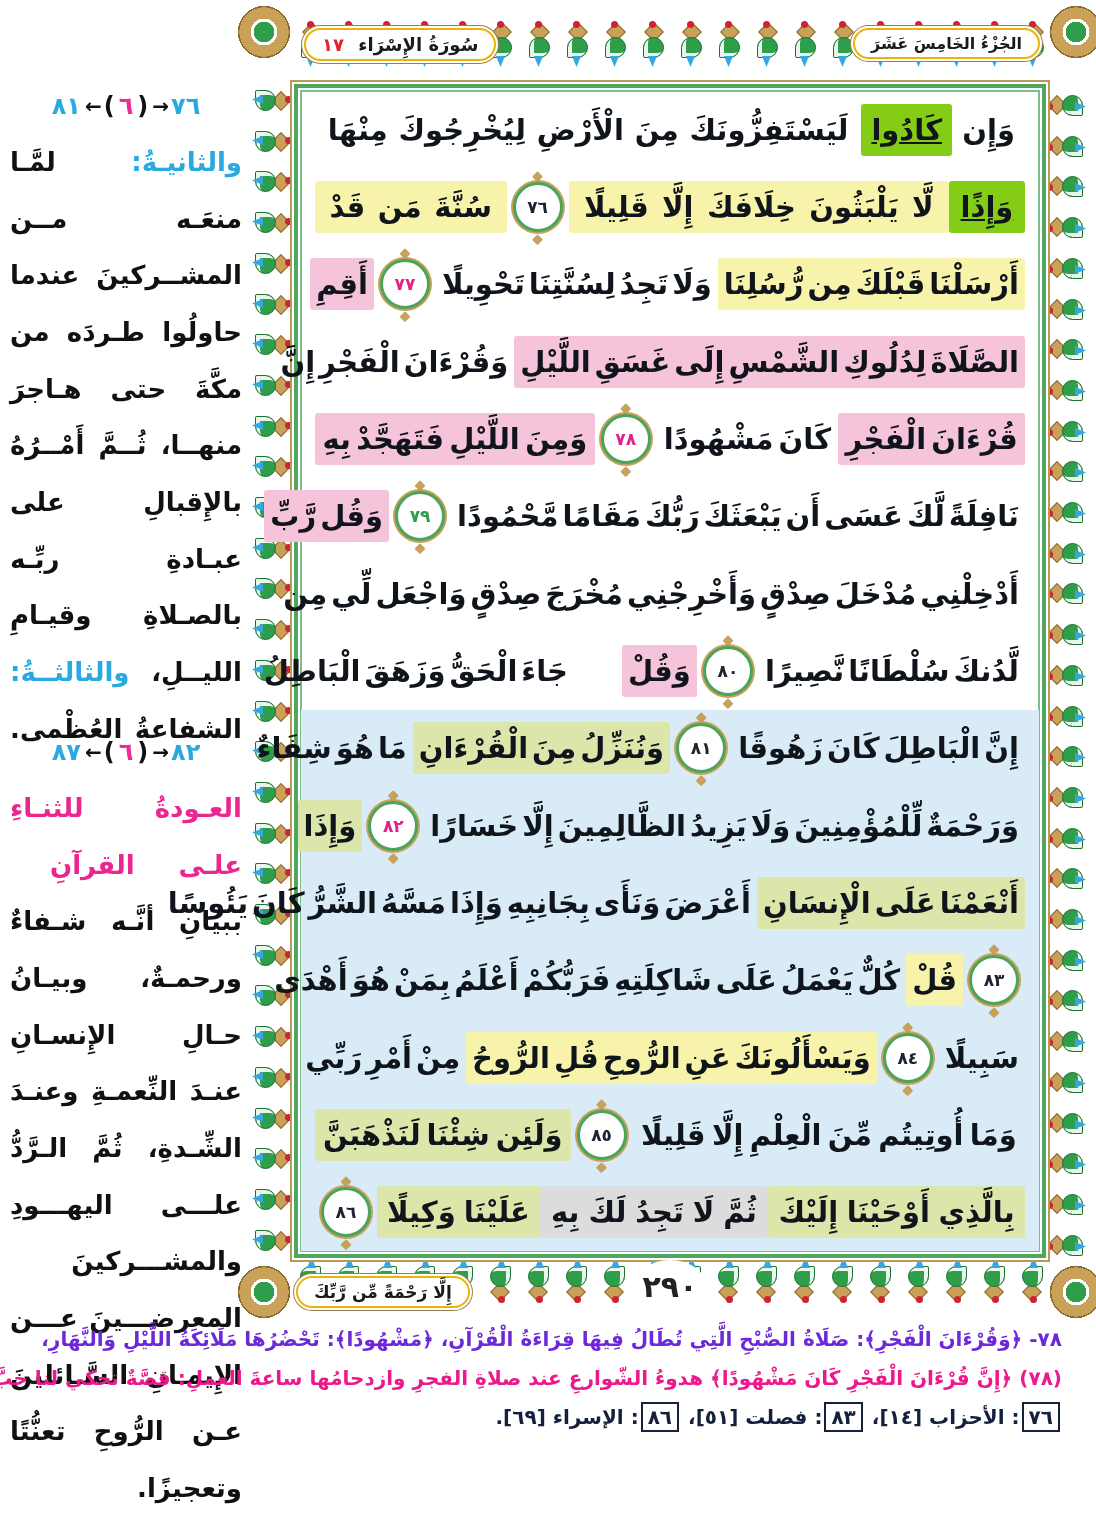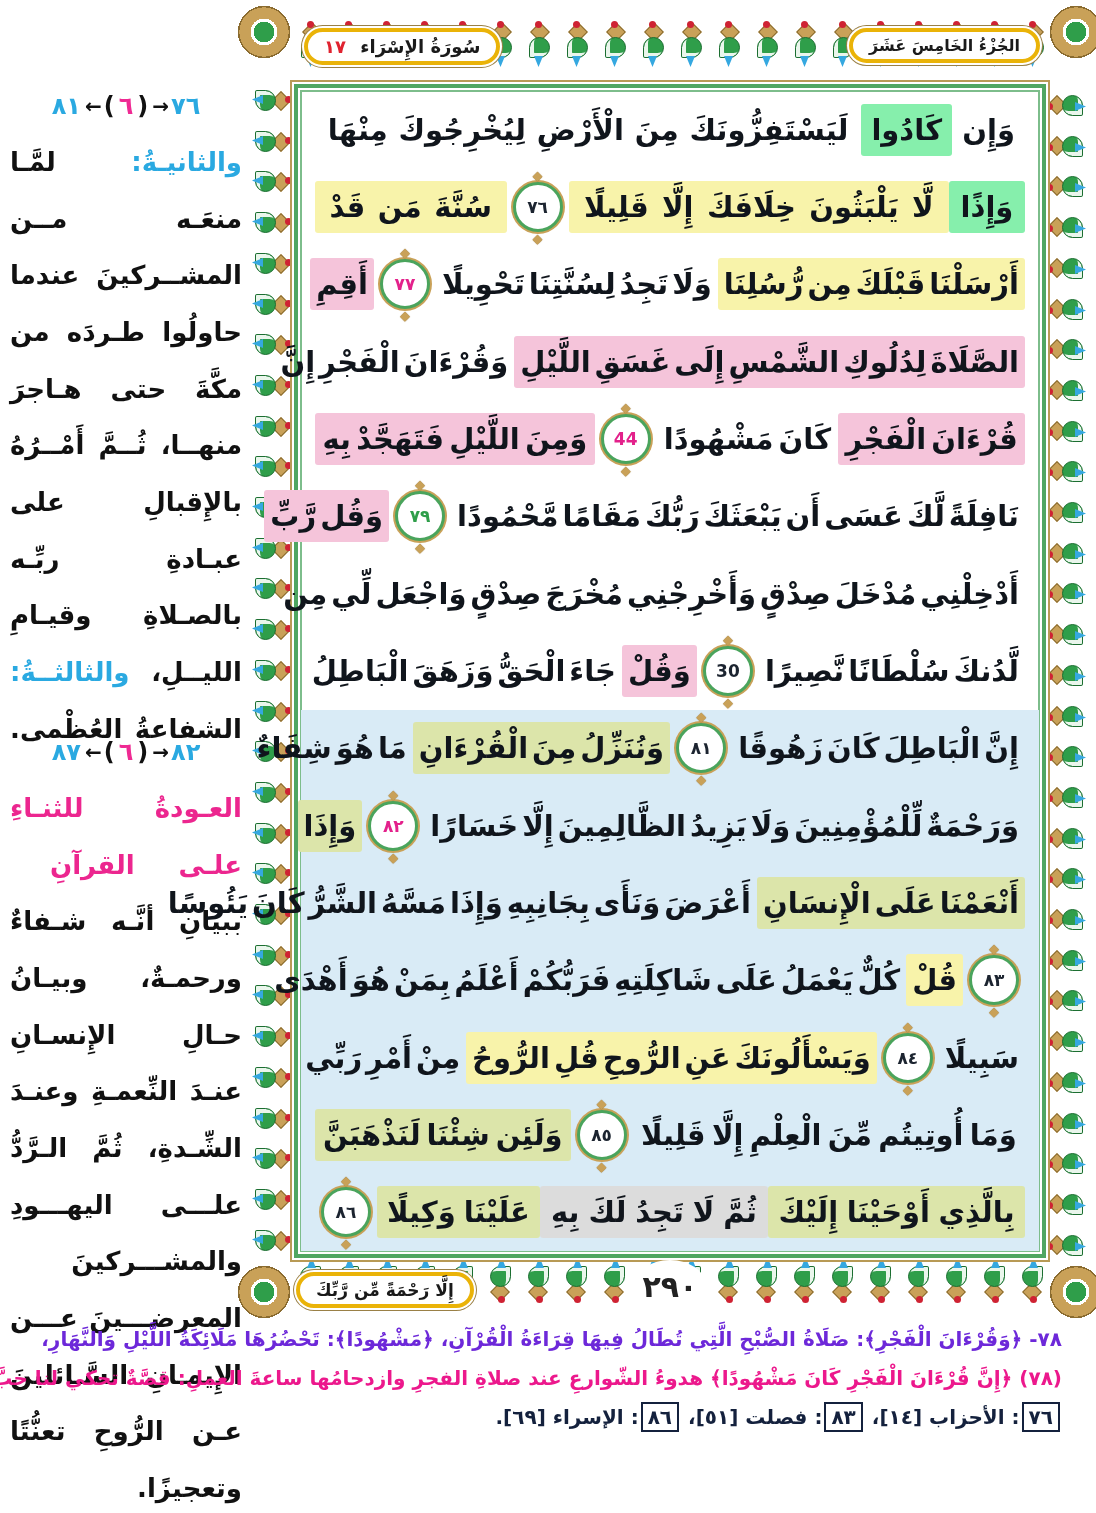--- a/index.html
+++ b/index.html
@@ -24,41 +24,41 @@
   .band.left .orn{transform:rotate(90deg);}
   .band.right .orn{transform:rotate(-90deg);}
   .band.top,.band.bottom{padding:10px 44px 0 44px;}
   .band.left,.band.right{padding-top:4px;}
 
   .corner{position:absolute;width:56px;height:56px;transform:rotate(45deg);
     background:radial-gradient(circle,#2f9e4a 0 26%,#fff 26% 34%,#c9a158 34% 62%,#8a6b2f 62% 66%,rgba(0,0,0,0) 66%);}
   .corner.tl{left:-12px;top:-10px;} .corner.tr{right:-12px;top:-10px;}
   .corner.bl{left:-12px;bottom:-6px;} .corner.br{right:-12px;bottom:-6px;}
 
-  .cartouche{position:absolute;background:#fff;border:4px solid #eab308;border-radius:22px;
+  .cartouche{position:absolute;background:#fff;border:2px solid #eab308;border-radius:22px;
     box-shadow:0 0 0 2px #fff,0 0 0 3px #9a8046;padding:4px 16px;font-weight:bold;font-size:18px;
     color:#1a1a1a;white-space:nowrap;z-index:4;direction:rtl;}
   .cartouche .num{color:#e02330;margin-right:8px;}
   .cart-surah{top:14px;left:56px;} .cart-juz{top:14px;right:52px;font-size:16px;}
   .cart-catch{bottom:6px;left:48px;font-size:17px;}
   .pageno{position:absolute;bottom:2px;left:50%;transform:translateX(-50%);z-index:4;
     background:#fff;border-radius:50%;width:72px;height:52px;display:flex;align-items:center;justify-content:center;
     font-size:30px;font-weight:bold;color:#222;}
 
   
   .text-wrap{position:absolute;left:46px;right:46px;top:70px;bottom:56px;
     border:4px solid #4fa661;box-shadow:inset 0 0 0 2px #fff,inset 0 0 0 4px #7dbd8b,0 0 0 2px #fff,0 0 0 4px #b89a55;
     background:#fff;}
   .qlines{position:absolute;inset:3px;display:flex;flex-direction:column;direction:rtl;}
   .qline{flex:1 1 0;display:flex;align-items:center;justify-content:space-between;
     padding:0 14px;font-size:29px;font-weight:bold;color:#10151c;white-space:nowrap;}
   .qline.bgblue{background:#d9ebf6;}
   .seg{display:flex;justify-content:space-evenly;align-items:center;flex:1 1 auto;border-radius:3px;padding:9px 4px;}
   .seg .w{padding:0 2px;}
-  .hl-orange{background:#86efac;} .hl-yellow{background:#f8f3aa;}
+  .hl-orange{background:#84cc16;text-decoration:underline;} .hl-yellow{background:#f8f3aa;}
   .hl-pink{background:#f5c4da;} .hl-green{background:#dce5aa;} .hl-gray{background:#dcdcdc;}
   .vnum{position:relative;flex:0 0 auto;width:44px;height:44px;margin:0 6px;border-radius:50%;
     background:#fff;border:3px solid #4aa45c;box-shadow:0 0 0 2px #c9a158;
     display:flex;align-items:center;justify-content:center;font-size:17px;font-weight:bold;}
   .vnum::before,.vnum::after{content:"◆";position:absolute;left:50%;transform:translateX(-50%);
     color:#c9a158;font-size:13px;line-height:1;text-shadow:0 0 1px #8a6b2f;}
   .vnum::before{top:-16px;} .vnum::after{bottom:-16px;}
   .vc-dark{color:#1c2430;} .vc-pink{color:#e3218b;} .vc-green{color:#2f9e4a;}
 
   
@@ -794,21 +794,21 @@
           </div>
           <div class="qline">
             <span class="seg hl-pink" style="flex-grow: 2;">
               <span class="w">قُرْءَانَ</span>
               <span class="w">الْفَجْرِ</span>
             </span>
             <span class="seg" style="flex-grow: 2;">
               <span class="w">كَانَ</span>
               <span class="w">مَشْهُودًا</span>
             </span>
-            <span class="vnum vc-pink">44</span>
+            <span class="vnum vc-pink">٧٨</span>
             <span class="seg hl-pink" style="flex-grow: 4;">
               <span class="w">وَمِنَ</span>
               <span class="w">اللَّيْلِ</span>
               <span class="w">فَتَهَجَّدْ</span>
               <span class="w">بِهِ</span>
             </span>
           </div>
           <div class="qline">
             <span class="seg" style="flex-grow: 8;">
               <span class="w">نَافِلَةً</span>
@@ -838,22 +838,22 @@
               <span class="w">لِّي</span>
               <span class="w">مِن</span>
             </span>
           </div>
           <div class="qline">
             <span class="seg" style="flex-grow: 3;">
               <span class="w">لَّدُنكَ</span>
               <span class="w">سُلْطَانًا</span>
               <span class="w">نَّصِيرًا</span>
             </span>
-            <span class="vnum vc-dark">30</span>
-            <span class="seg hl-pink" style="flex-grow: 1;">
+            <span class="vnum vc-dark">٨٠</span>
+            <span class="seg hl-pink" style="flex-grow: 1; margin-left: 48px;">
               <span class="w">وَقُلْ</span>
             </span>
             <span class="seg" style="flex-grow: 4;">
               <span class="w">جَاءَ</span>
               <span class="w">الْحَقُّ</span>
               <span class="w">وَزَهَقَ</span>
               <span class="w">الْبَاطِلُ</span>
             </span>
           </div>
           <div class="qline bgblue">

